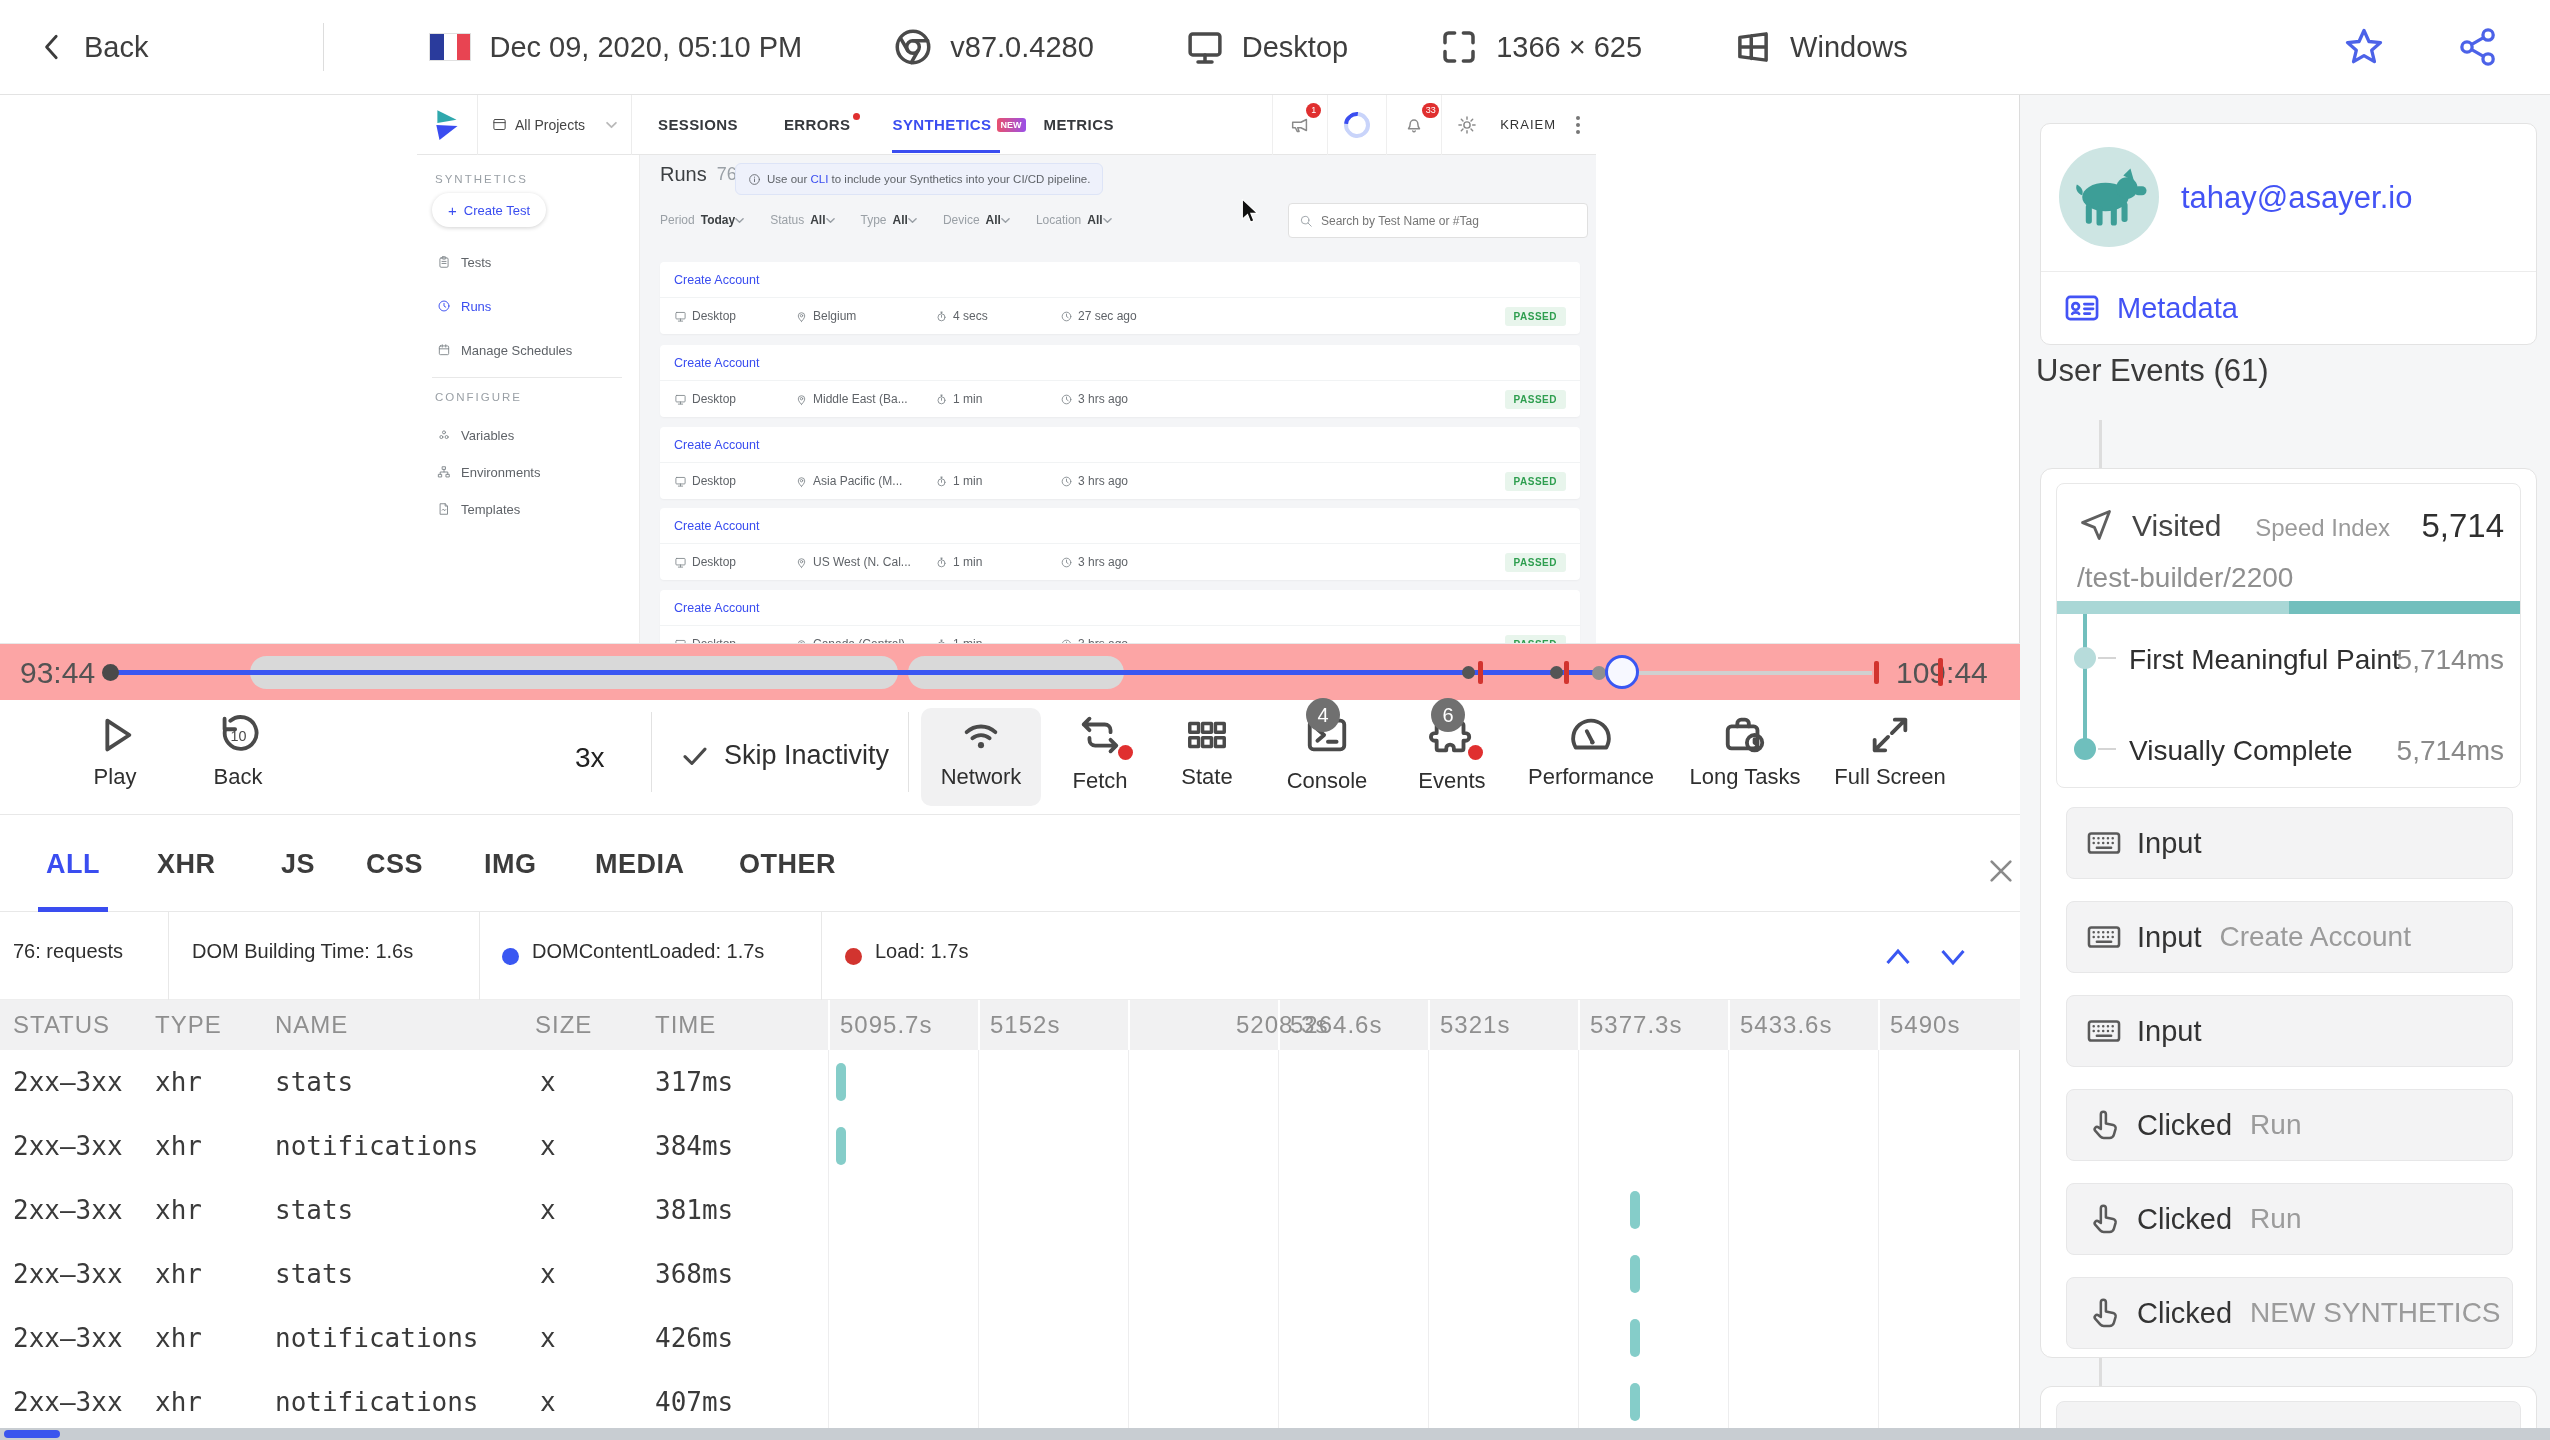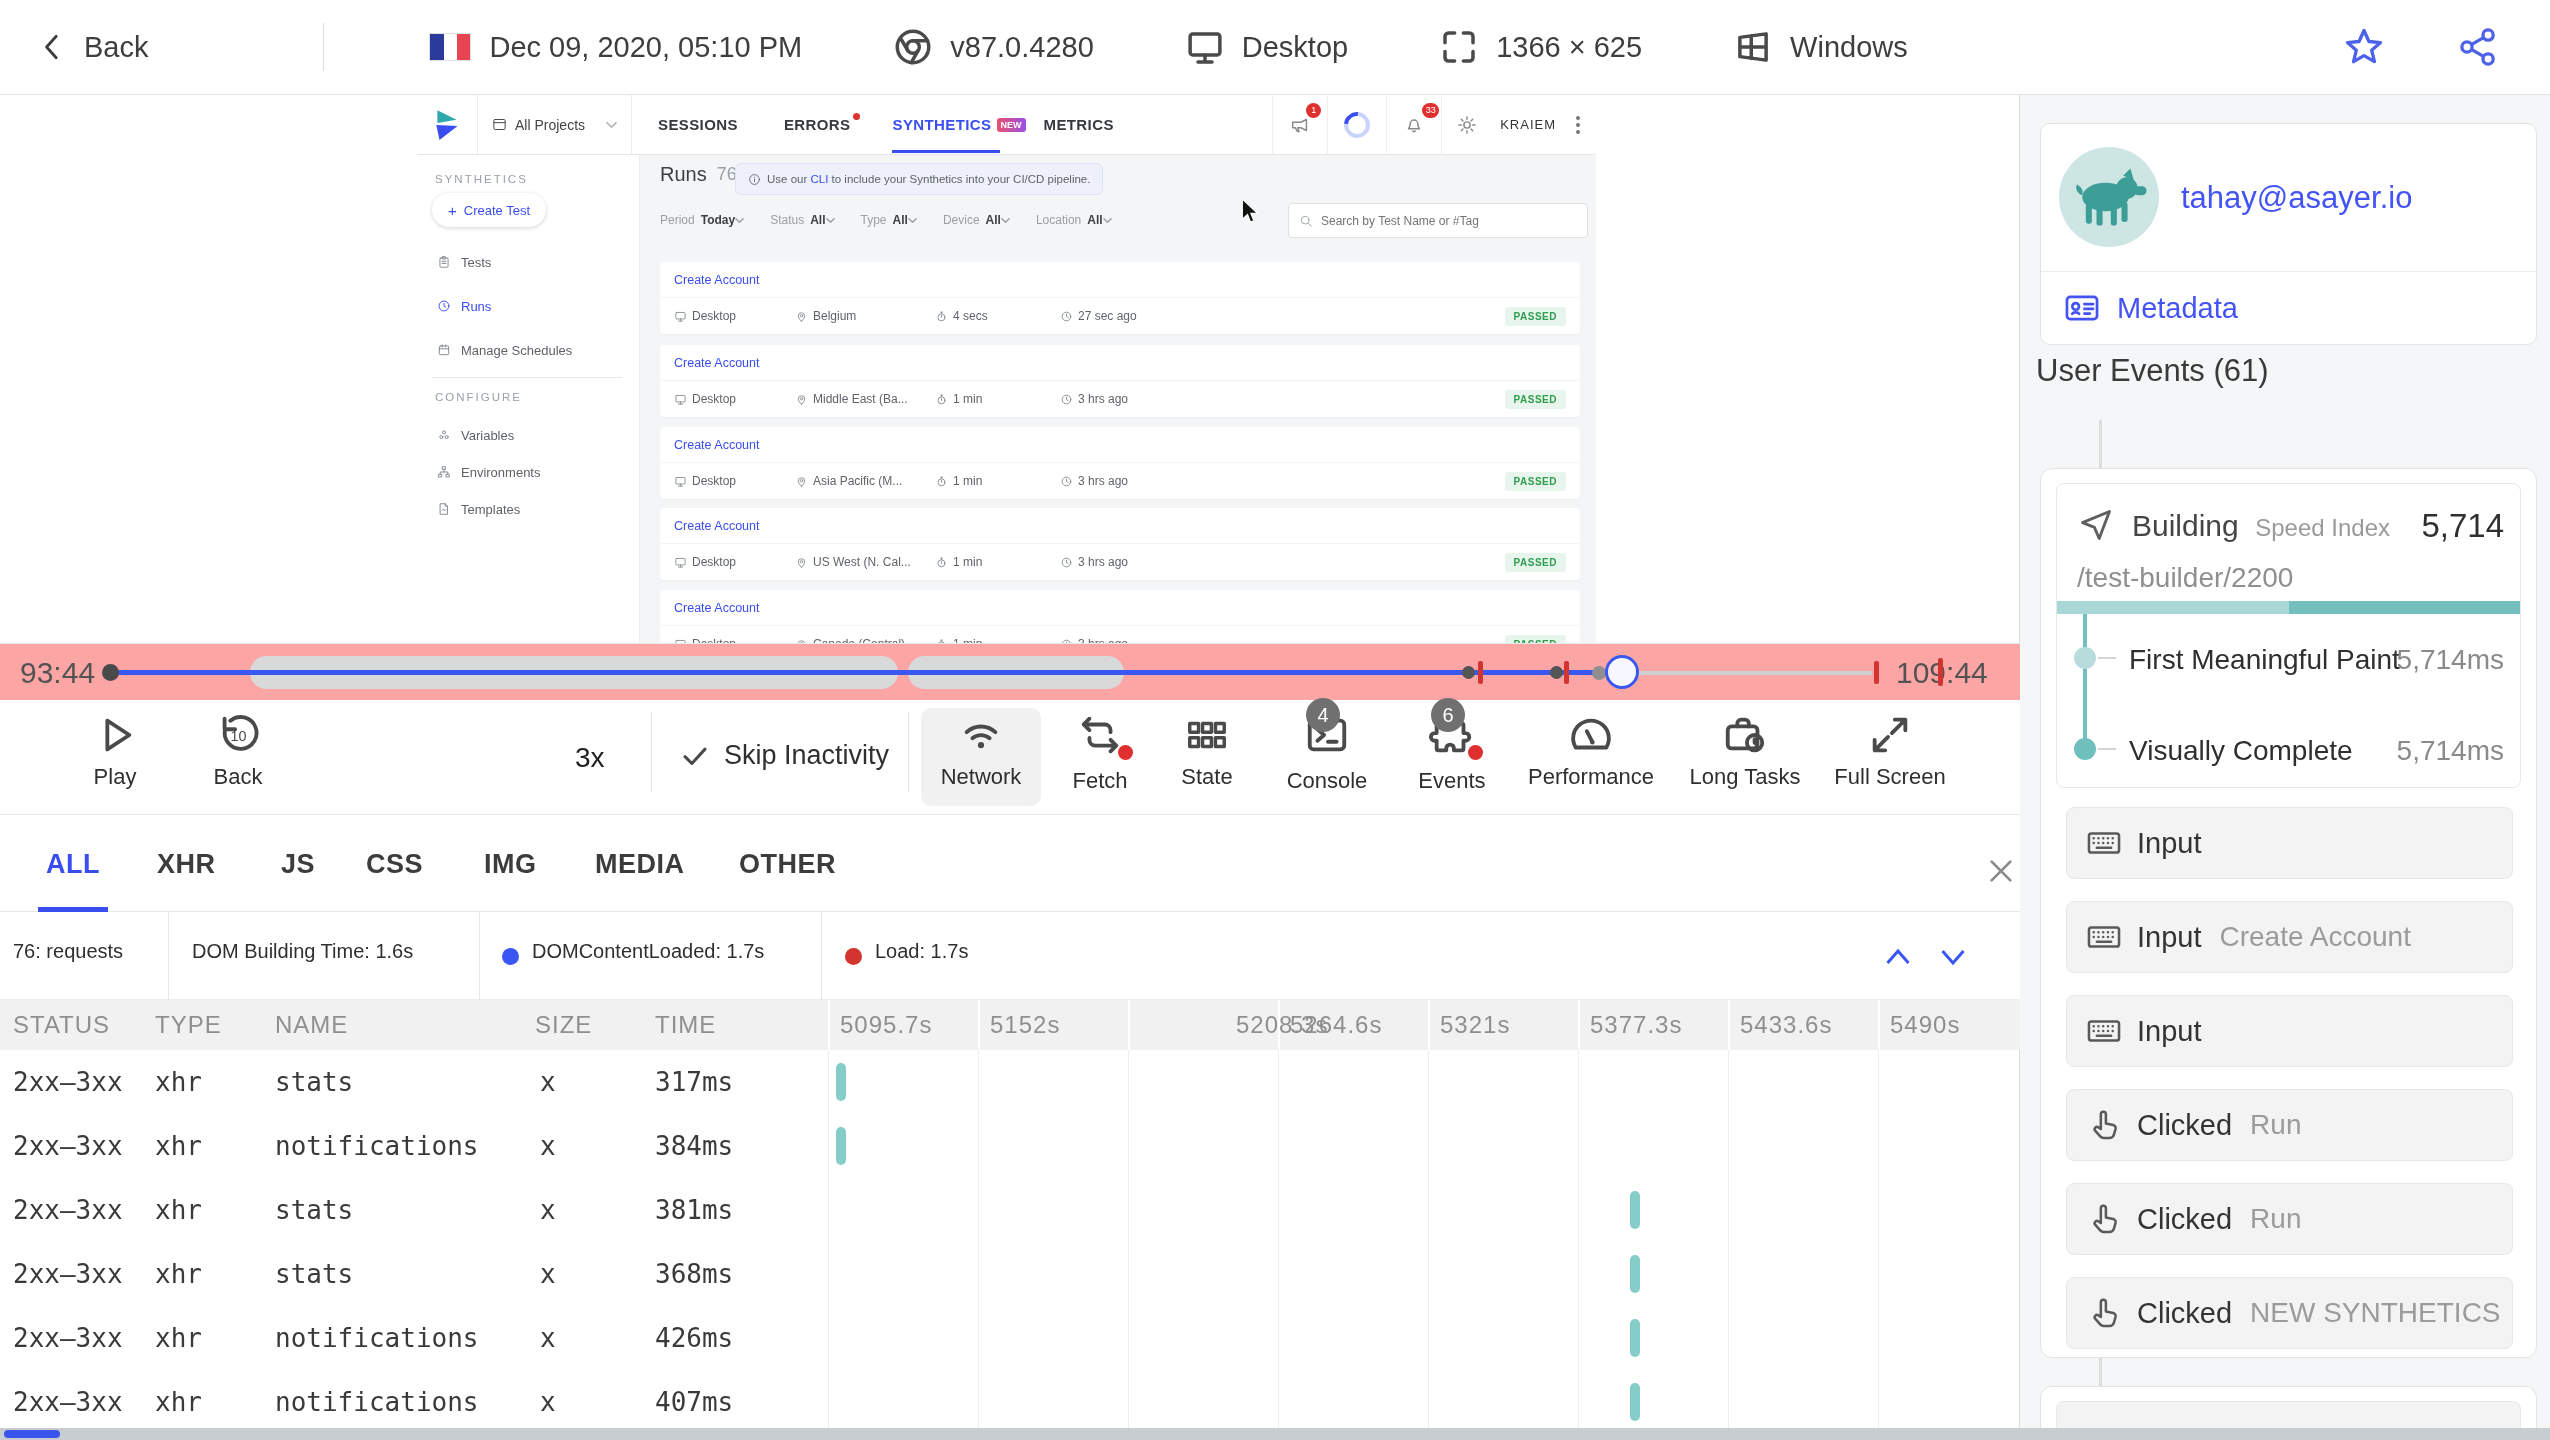--- a/index.html
+++ b/index.html
@@ -822,21 +822,21 @@
 
     <span class="abs" style="left:16px; top:258px; font-size:31px; color:#3a3a3a;">User Events (61)</span>
     <div class="connector" style="top:325px; height:48px;"></div>
 
     <div class="card" style="left:20px; top:373px; width:497px; height:890px; border-radius:12px;">
 
       <div class="abs" style="left:15px; top:14px; width:465px; height:305px; border:1px solid #e8e8e8; border-radius:8px; overflow:hidden; background:#fff;">
         <svg class="abs" style="left:20px; top:22px;" width="38" height="38" viewBox="0 0 24 24">
           <polygon style="fill:none;stroke:#5f5f5f;stroke-width:1.8;stroke-linejoin:round" points="3.5,10.5 20.5,3.5 14,20.5 11,13.5"></polygon>
         </svg>
-        <span class="abs" style="left:75px; top:25px; font-size:30px; color:#454545;">Building</span>
+        <span class="abs" style="left:75px; top:25px; font-size:30px; color:#454545;">Visited</span>
         <span class="abs" style="right:130px; top:30px; font-size:24px; color:#9a9a9a;">Speed Index</span>
         <span class="abs" style="right:16px; top:23px; font-size:33px; color:#2f2f2f;">5,714</span>
         <span class="abs" style="left:20px; top:78px; font-size:28px; color:#8f8f8f;">/test-builder/2200</span>
         <div class="abs" style="left:0; top:117px; width:232px; height:13px; background:#a9d7d6;"></div>
         <div class="abs" style="left:232px; top:117px; width:233px; height:13px; background:#72bfbd;"></div>
         <div class="abs" style="left:26px; top:130px; width:4px; height:136px; background:#72bfbd;"></div>
         <i class="abs" style="left:17px; top:163px; width:22px; height:22px; border-radius:50%; background:#b7dcdb;"></i>
         <i class="abs" style="left:41px; top:173px; width:18px; height:2px; background:#d5d5d5;"></i>
         <span class="abs" style="left:72px; top:160px; font-size:28px; color:#2f2f2f;">First Meaningful Paint</span>
         <span class="abs" style="right:16px; top:160px; font-size:28px; color:#8a8a8a;">5,714ms</span>

